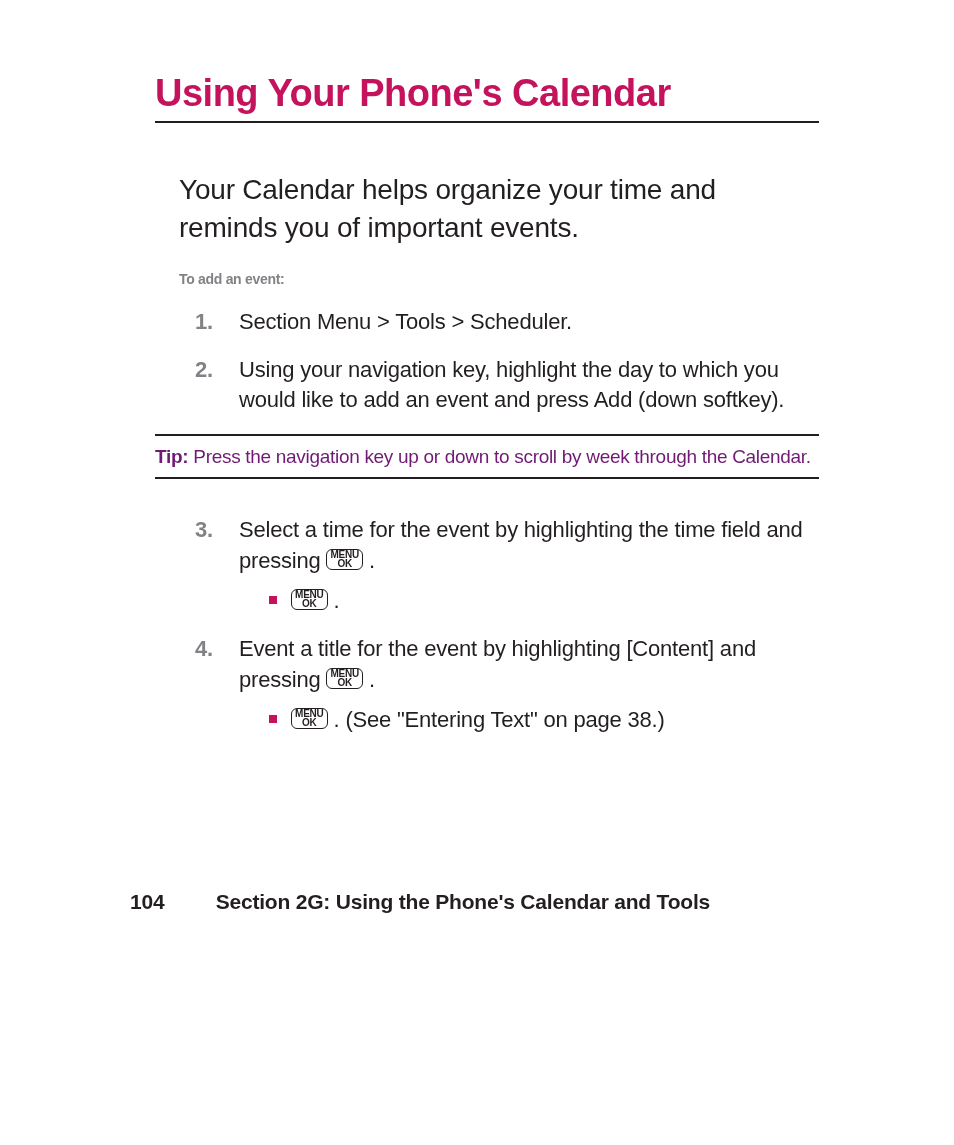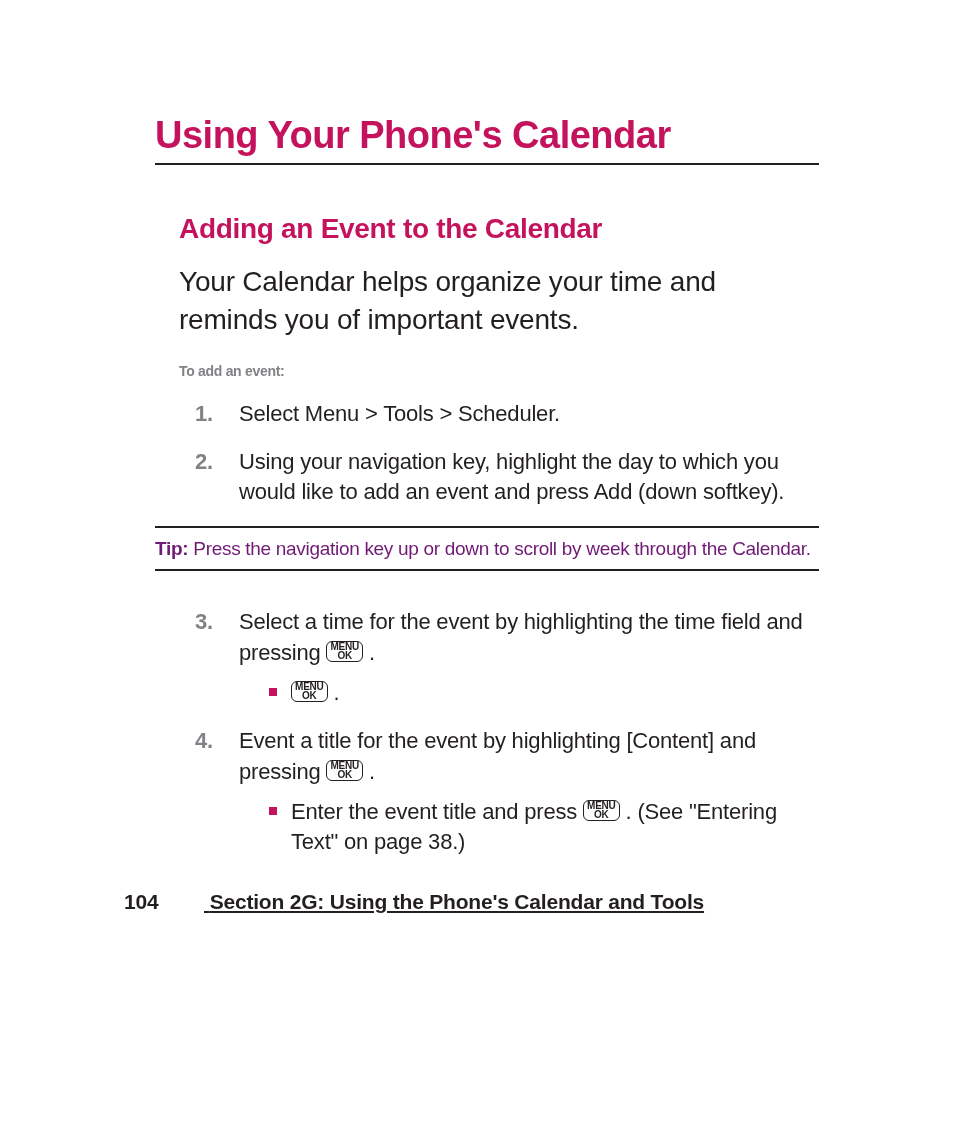--- a/index.html
+++ b/index.html
@@ -9,21 +9,21 @@
     height: 1145px;
     background: #fff;
     font-family: "Myriad Pro", "Segoe UI", "Helvetica Neue", Arial, sans-serif;
     color: #231f20;
   }
   .page {
     position: relative;
     width: 954px;
     height: 1044px;
     box-sizing: border-box;
-    padding: 114px 135px 0 155px;
+    padding: 72px 135px 0 155px;
   }
   .h1 {
     font-size: 38px;
     font-weight: 700;
     color: #c4135c;
     letter-spacing: -0.5px;
     padding-bottom: 6px;
     border-bottom: 2px solid #231f20;
     margin: 0 0 48px 0;
   }
@@ -120,51 +120,49 @@
     vertical-align: 1px;
     font-weight: 700;
     letter-spacing: -0.2px;
     min-width: 20px;
     box-sizing: border-box;
     font-family: Arial, sans-serif;
   }
   .key .krow { display:block; }
   .footer {
     position: absolute;
-    left: 124px;
+    left: 130px;
     right: 135px;
     bottom: 130px;
     font-size: 21px;
     font-weight: 700;
     color: #231f20;
     letter-spacing: -0.2px;
-    text-decoration: underline;
   }
   .footer .pnum {
     display: inline-block;
     width: 80px;
   }
 </style>
 </head>
 <body>
 
 <div class="page">
 
   <h1 class="h1">Using Your Phone's Calendar</h1>
 
-  <h2 class="h2">Adding an Event to the Calendar</h2>
 
   <p class="intro">Your Calendar helps organize your time and reminds you of important events.</p>
 
   <p class="subhead">To add an event:</p>
 
   <ol class="steps">
     <li>
       <span class="num">1.</span>
-      <span>Select </span><strong>Menu &gt; Tools &gt; Scheduler</strong><span>.</span>
+      <span>Section </span><strong>Menu &gt; Tools &gt; Scheduler</strong><span>.</span>
     </li>
     <li>
       <span class="num">2.</span>
       <span>Using your navigation key, highlight the day to which you would like to add an event and press </span><strong>Add</strong><span> (down softkey).</span>
     </li>
   </ol>
 
   <div class="tipbox">
     <span class="tiplabel">Tip:</span><span> Press the navigation key up or down to scroll by week through the Calendar.</span>
   </div>
@@ -179,21 +177,20 @@
           <span class="key"><span class="krow">MENU</span><span class="krow">OK</span></span><span> .</span>
         </li>
       </ul>
     </li>
     <li>
       <span class="num">4.</span>
       <span>Event a title for the event by highlighting </span><strong>[Content]</strong><span> and pressing </span>
       <span class="key"><span class="krow">MENU</span><span class="krow">OK</span></span><span> .</span>
       <ul class="sub">
         <li>
-          <span>Enter the event title and press </span>
           <span class="key"><span class="krow">MENU</span><span class="krow">OK</span></span><span> . (See "Entering Text" on page 38.)</span>
         </li>
       </ul>
     </li>
   </ol>
 
   <div class="footer">
     <span class="pnum">104</span>
     <span>Section 2G: Using the Phone's Calendar and Tools</span>
   </div>

